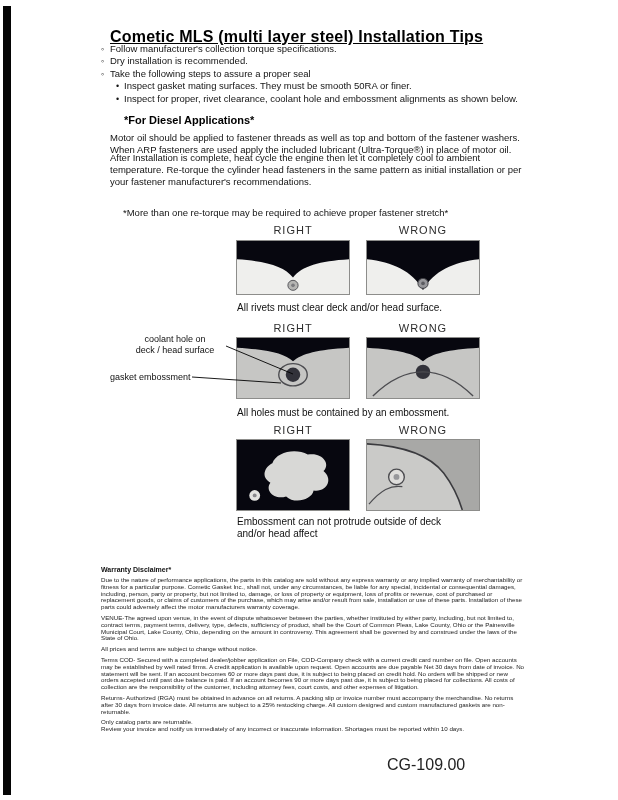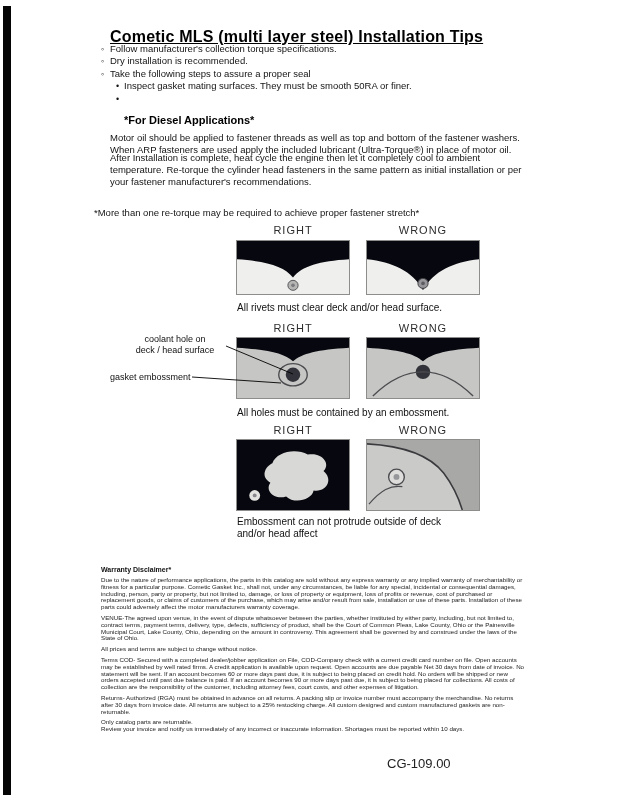--- a/index.html
+++ b/index.html
@@ -22,35 +22,35 @@
   .tips { left: 101px; top: 43px; width: 470px; font-size: 9.5px; color: #141414; }
   .tip { display: flex; align-items: flex-start; height: 12.4px; line-height: 12.4px; }
   .tip .marker { width: 9px; font-size: 9px; line-height: 12.4px; }
   .tip.sub { padding-left: 15px; }
   .tip.sub .marker { width: 8px; }
 
   .heading2 { left: 124px; top: 114px; font-size: 11px; font-weight: bold; color: #000; }
   .body-par { font-size: 9.5px; line-height: 12.2px; width: 420px; color: #141414; }
   .p1 { left: 110px; top: 132px; }
   .p2 { left: 110px; top: 152px; }
-  .note { left: 94px; top: 207px; font-size: 9.5px; color: #141414; }
+  .note { left: 123px; top: 207px; font-size: 9.5px; color: #141414; }
 
   .dg-label { width: 114px; text-align: center; font-size: 11px; letter-spacing: 1px; color: #2d2d2d; }
   .panel { width: 114px; border: 1px solid #8d8d8b; background: #e9e9e7; overflow: hidden; }
   .panel svg { display: block; width: 100%; height: 100%; }
   .caption { font-size: 10px; line-height: 12px; color: #111; white-space: pre-line; }
   .ann { font-size: 9px; line-height: 10.5px; color: #111; white-space: pre-line; }
   .ann.center { text-align: center; }
   .pointers { pointer-events: none; }
 
   .disclaimer { left: 101px; top: 566px; width: 424px; color: #222; }
   .disc-h { font-size: 7px; font-weight: bold; margin-bottom: 4px; color: #111; }
   .disc-p { font-size: 6.2px; line-height: 6.8px; margin-bottom: 4px; }
 
-  .footer-code { left: 387px; top: 756px; font-size: 13px; color: #222; }
+  .footer-code { left: 387px; top: 756px; font-size: 16px; color: #222; }
 </style>
 </head>
 <body>
 
 <div class="abs spine"></div>
 
 <h1 class="abs title">Cometic MLS (multi layer steel) Installation Tips</h1>
 
 <div class="abs tips">
   <div class="tip">
@@ -64,20 +64,21 @@
   <div class="tip">
     <span class="marker">◦</span>
     <span>Take the following steps to assure a proper seal</span>
   </div>
   <div class="tip sub">
     <span class="marker">•</span>
     <span>Inspect gasket mating surfaces.  They must be smooth 50RA or finer.</span>
   </div>
   <div class="tip sub">
     <span class="marker">•</span>
+    <span>Inspect for proper, rivet clearance, coolant hole and embossment alignments as shown below.</span>
   </div>
 </div>
 
 <h2 class="abs heading2">*For Diesel Applications*</h2>
 <p class="abs body-par p1">Motor oil should be applied to fastener threads as well as top and bottom of the fastener washers. When ARP fasteners are used apply the included lubricant (Ultra-Torque®) in place of motor oil.</p>
 <p class="abs body-par p2">After Installation is complete, heat cycle the engine then let it completely cool to ambient temperature. Re-torque the cylinder head fasteners in the same pattern as initial installation or per your fastener manufacturer's recommendations.</p>
 <p class="abs note">*More than one re-torque may be required to achieve proper fastener stretch*</p>
 
 <div class="abs dg-label" style="left:236px;top:224px">RIGHT</div>
 <div class="abs dg-label" style="left:366px;top:224px">WRONG</div>

